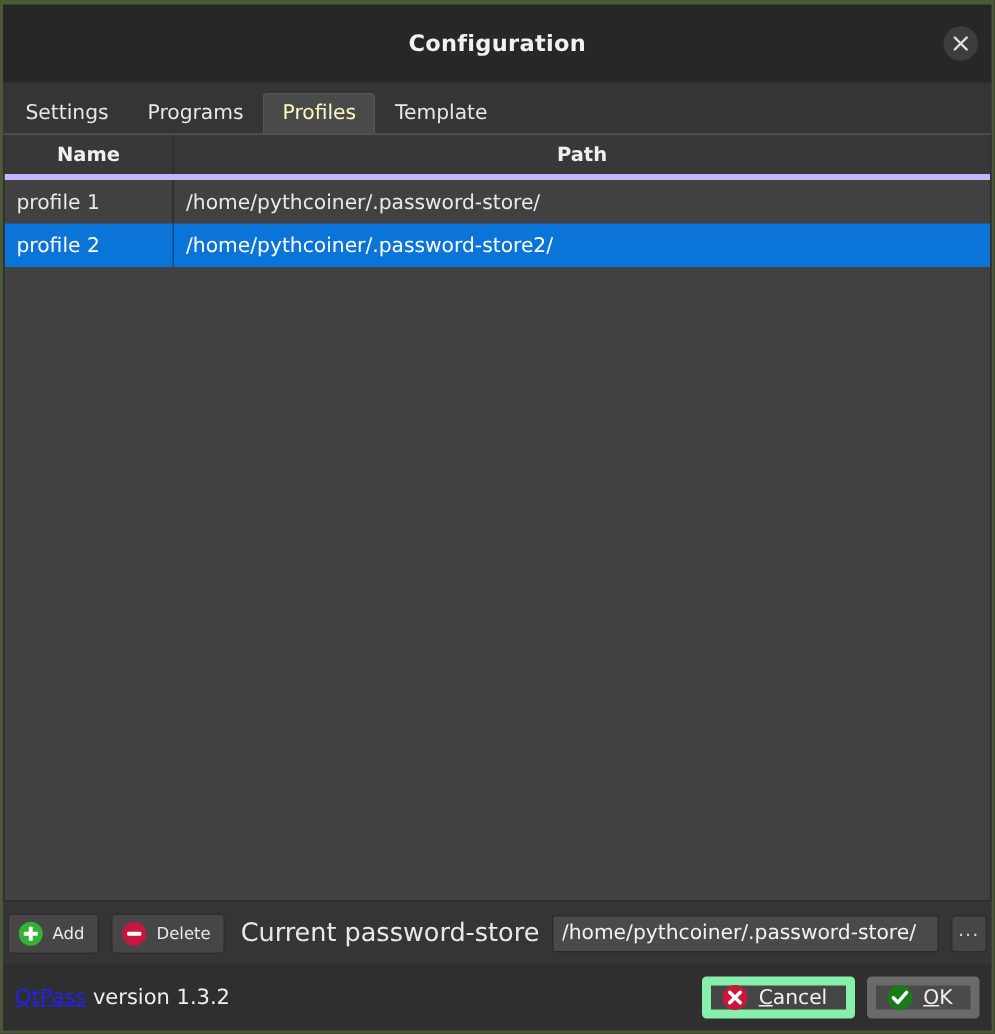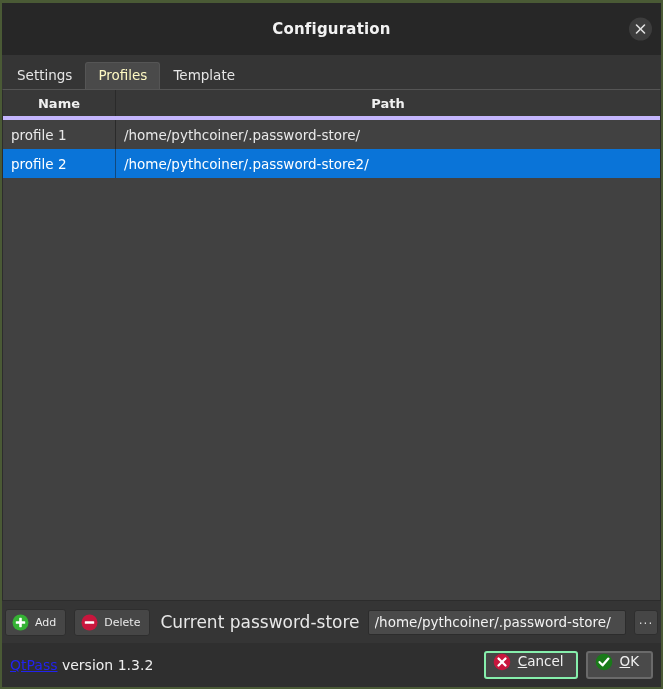--- a/index.html
+++ b/index.html
@@ -230,25 +230,26 @@
     white-space: nowrap;
   }
   #qtpass-link {
     color: #2222ee;
     text-decoration: underline;
     cursor: pointer;
   }
   #footer-spacer { flex: 1; }
   .dlg-btn {
     display: flex;
+    align-items: center;
     gap: 7px;
     height: 28px;
     padding: 0 12px 0 7px;
     background: #454545;
-    border: 2px solid #86efac;
+    border: 6px solid #86efac;
     border-radius: 3px;
     color: #f0f0f0;
     font-size: 13.5px;
     cursor: pointer;
     box-sizing: border-box;
     margin-left: 8px;
     white-space: nowrap;
   }
   .dlg-btn.default { border-color: #6a6a6a; background: #4a4a4a; }
   .accel { text-decoration: underline; }
@@ -265,20 +266,21 @@
         <line x1="1.5" y1="1.5" x2="9.5" y2="9.5" stroke="#e0e0e0" stroke-width="1.6" stroke-linecap="round"></line>
         <line x1="9.5" y1="1.5" x2="1.5" y2="9.5" stroke="#e0e0e0" stroke-width="1.6" stroke-linecap="round"></line>
       </svg>
     </div>
   </div>
 
   <div id="dialog-body">
 
     <div id="tabbar">
       <div class="tab">Settings</div>
+      <div class="tab">Programs</div>
       <div class="tab selected">Profiles</div>
       <div class="tab">Template</div>
     </div>
 
     <div id="profiles-table">
       <div id="table-header">
         <div class="th col-name">Name</div>
         <div class="th col-path">Path</div>
       </div>
       <div id="table-body">

